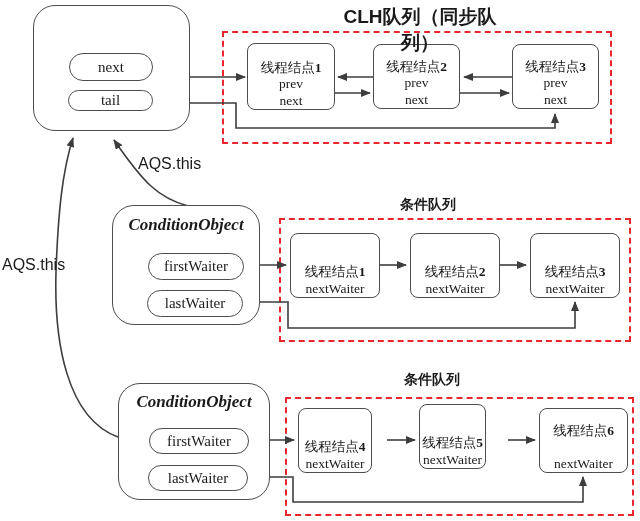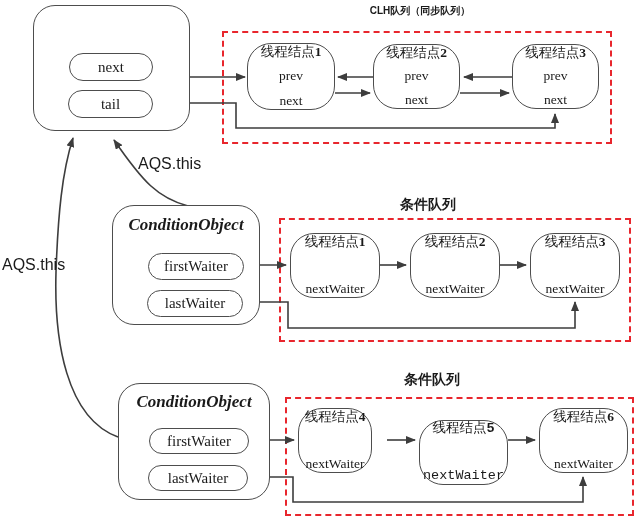--- a/index.html
+++ b/index.html
@@ -17,38 +17,38 @@
   .box{
     background:var(--bg);border:1.4px solid var(--border);z-index:2;
   }
   .round-big{border-radius:22px;}
   .pill{
     background:var(--bg);border:1.3px solid var(--border);border-radius:14px;
     display:flex;align-items:center;justify-content:center;
     font-size:15px;z-index:3;
   }
   .node{
-    background:var(--bg);border:1.4px solid var(--border);border-radius:24px;
-    display:flex;flex-direction:column;align-items:center;justify-content:space-between;
+    background:var(--bg);border:1.4px solid var(--border);border-radius:8px;
+    display:flex;flex-direction:column;align-items:center;justify-content:flex-end;
     z-index:2;font-size:13.5px;line-height:16.5px;text-align:center;
   }
   .node .nname{font-size:13.5px;}
   .node .nname b{font-size:13.5px;}
   .dashedbox{
     border:2px dashed var(--dashed);background:transparent;z-index:0;
   }
   .bigtitle{font-weight:bold;font-size:19px;text-align:center;}
   .cotitle{font-weight:bold;font-size:17px;text-align:center;font-style:italic;}
   .qtitle{font-weight:bold;font-size:14px;text-align:left;}
   .sanslabel{
     font-family:"Liberation Sans", sans-serif;font-weight:normal;font-size:16px;
     z-index:4;
   }
   .clhtitle{
-    font-family:"Liberation Sans", sans-serif;font-weight:bold;font-size:10px;
+    font-family:"Liberation Sans", sans-serif;font-weight:bold;font-size:19px;
     text-align:center;z-index:4;
   }
 </style>
 </head>
 <body>
 
 <div id="canvas">
 
   <svg id="wires" viewBox="0 0 640 521" xmlns="http://www.w3.org/2000/svg">
     <defs>
@@ -78,21 +78,21 @@
     <path d="M248,440 H294" marker-end="url(#arrow)"></path>
     <path d="M387,440 H415" marker-end="url(#arrow)"></path>
     <path d="M508,440 H535" marker-end="url(#arrow)"></path>
     <path d="M247,477 H293 V502 H583 V477" marker-end="url(#arrow)"></path>
   </svg>
 
   <div class="abs box round-big" style="left:33px;top:5px;width:157px;height:126px;">
     <div class="abs pill" style="left:35px;top:47px;width:84px;height:28px;">
       <span>next</span>
     </div>
-    <div class="abs pill" style="left:34px;top:84px;width:85px;height:28px;">
+    <div class="abs pill" style="left:34px;top:84px;width:85px;height:21px;">
       <span>tail</span>
     </div>
   </div>
 
   <div class="abs clhtitle" style="left:330px;top:4px;width:180px;">CLH队列（同步队列）</div>
 
   <div class="abs dashedbox" style="left:222px;top:31px;width:390px;height:113px;"></div>
 
   <div class="abs node" style="left:247px;top:43px;width:88px;height:67px;">
     <span class="nname"><span>线程结点</span><b>1</b></span>
@@ -149,21 +149,21 @@
     </div>
   </div>
 
   <div class="abs qtitle" style="left:404px;top:371px;width:140px;">条件队列</div>
   <div class="abs dashedbox" style="left:285px;top:397px;width:349px;height:119px;"></div>
 
   <div class="abs node" style="left:298px;top:408px;width:74px;height:65px;">
     <span class="nname"><span>线程结点</span><b>4</b></span>
     <span>nextWaiter</span>
   </div>
-  <div class="abs node" style="left:419px;top:420px;width:89px;height:65px;font-family:Liberation Mono, monospace;">
+  <div class="abs node" style="left:419px;top:404px;width:67px;height:65px;">
     <span class="nname"><span>线程结点</span><b>5</b></span>
     <span>nextWaiter</span>
   </div>
   <div class="abs node" style="left:539px;top:408px;width:89px;height:65px;gap:16px;">
     <span class="nname"><span>线程结点</span><b>6</b></span>
     <span>nextWaiter</span>
   </div>
 
 </div>
 

